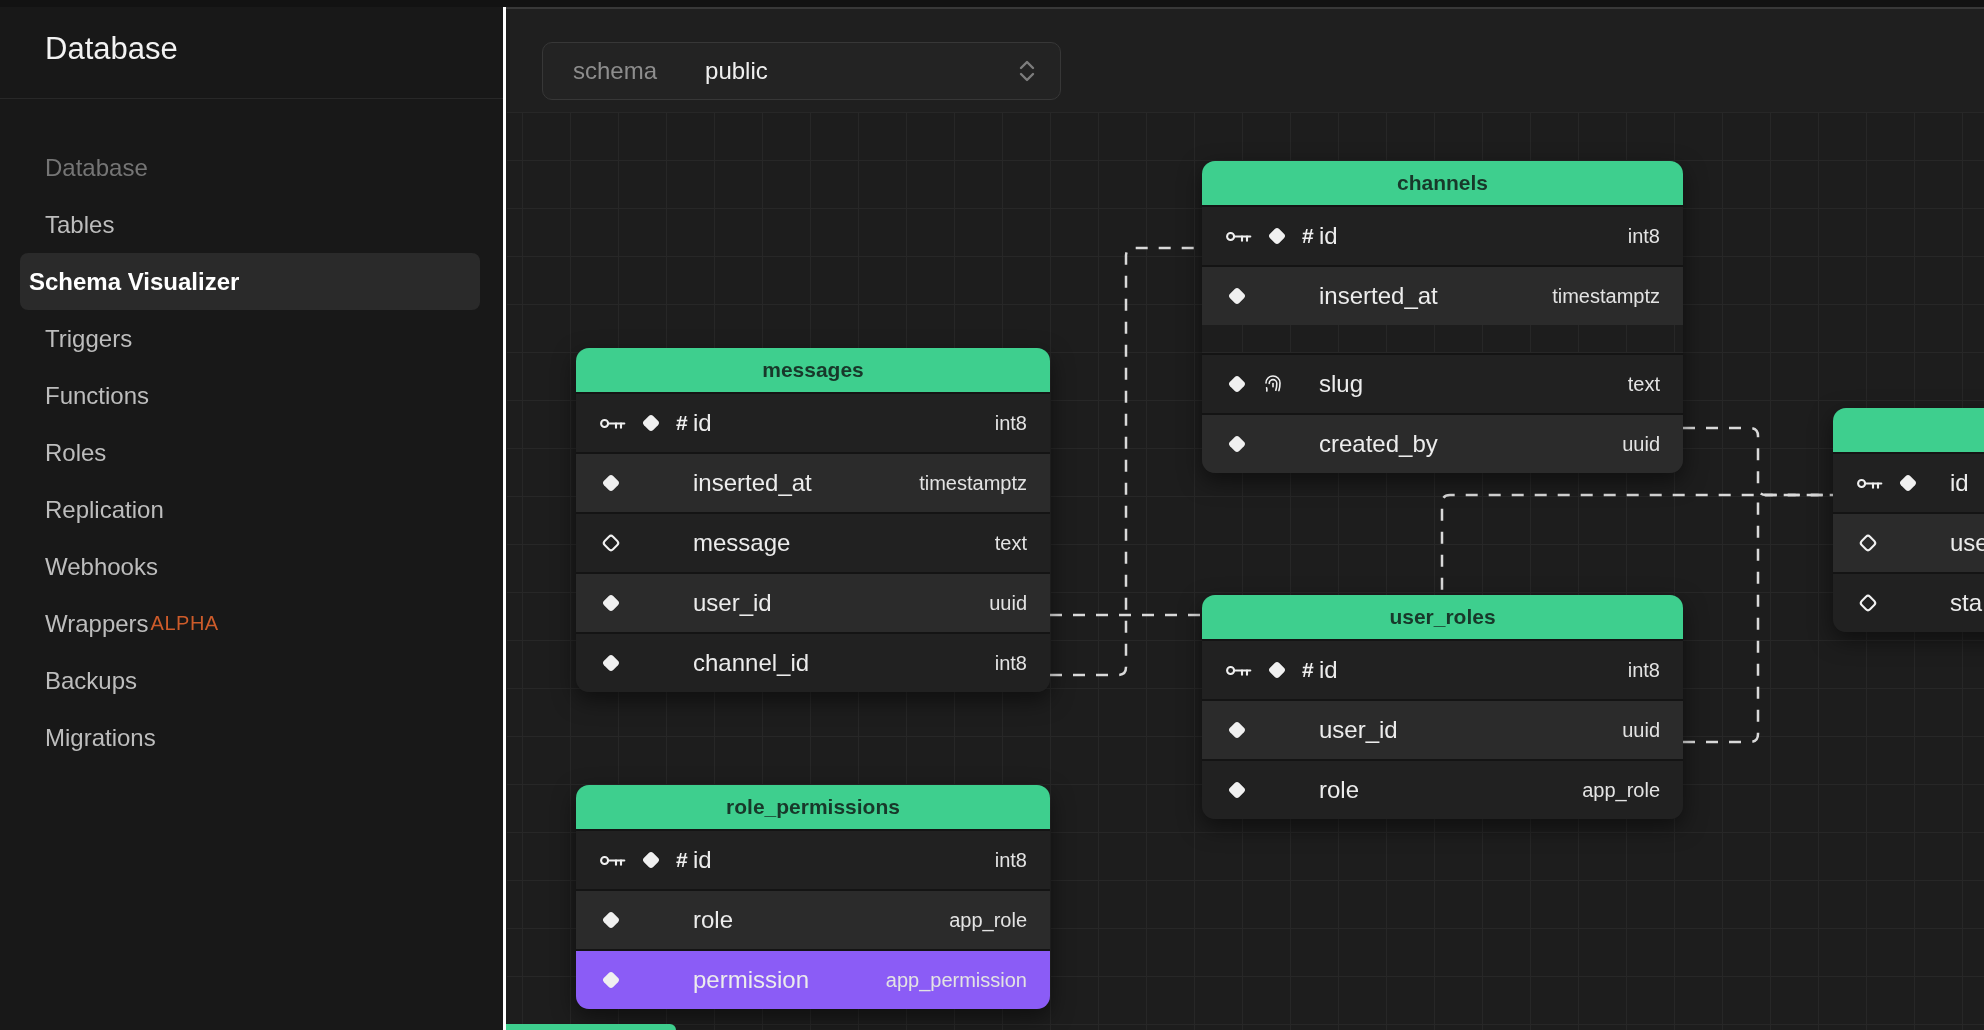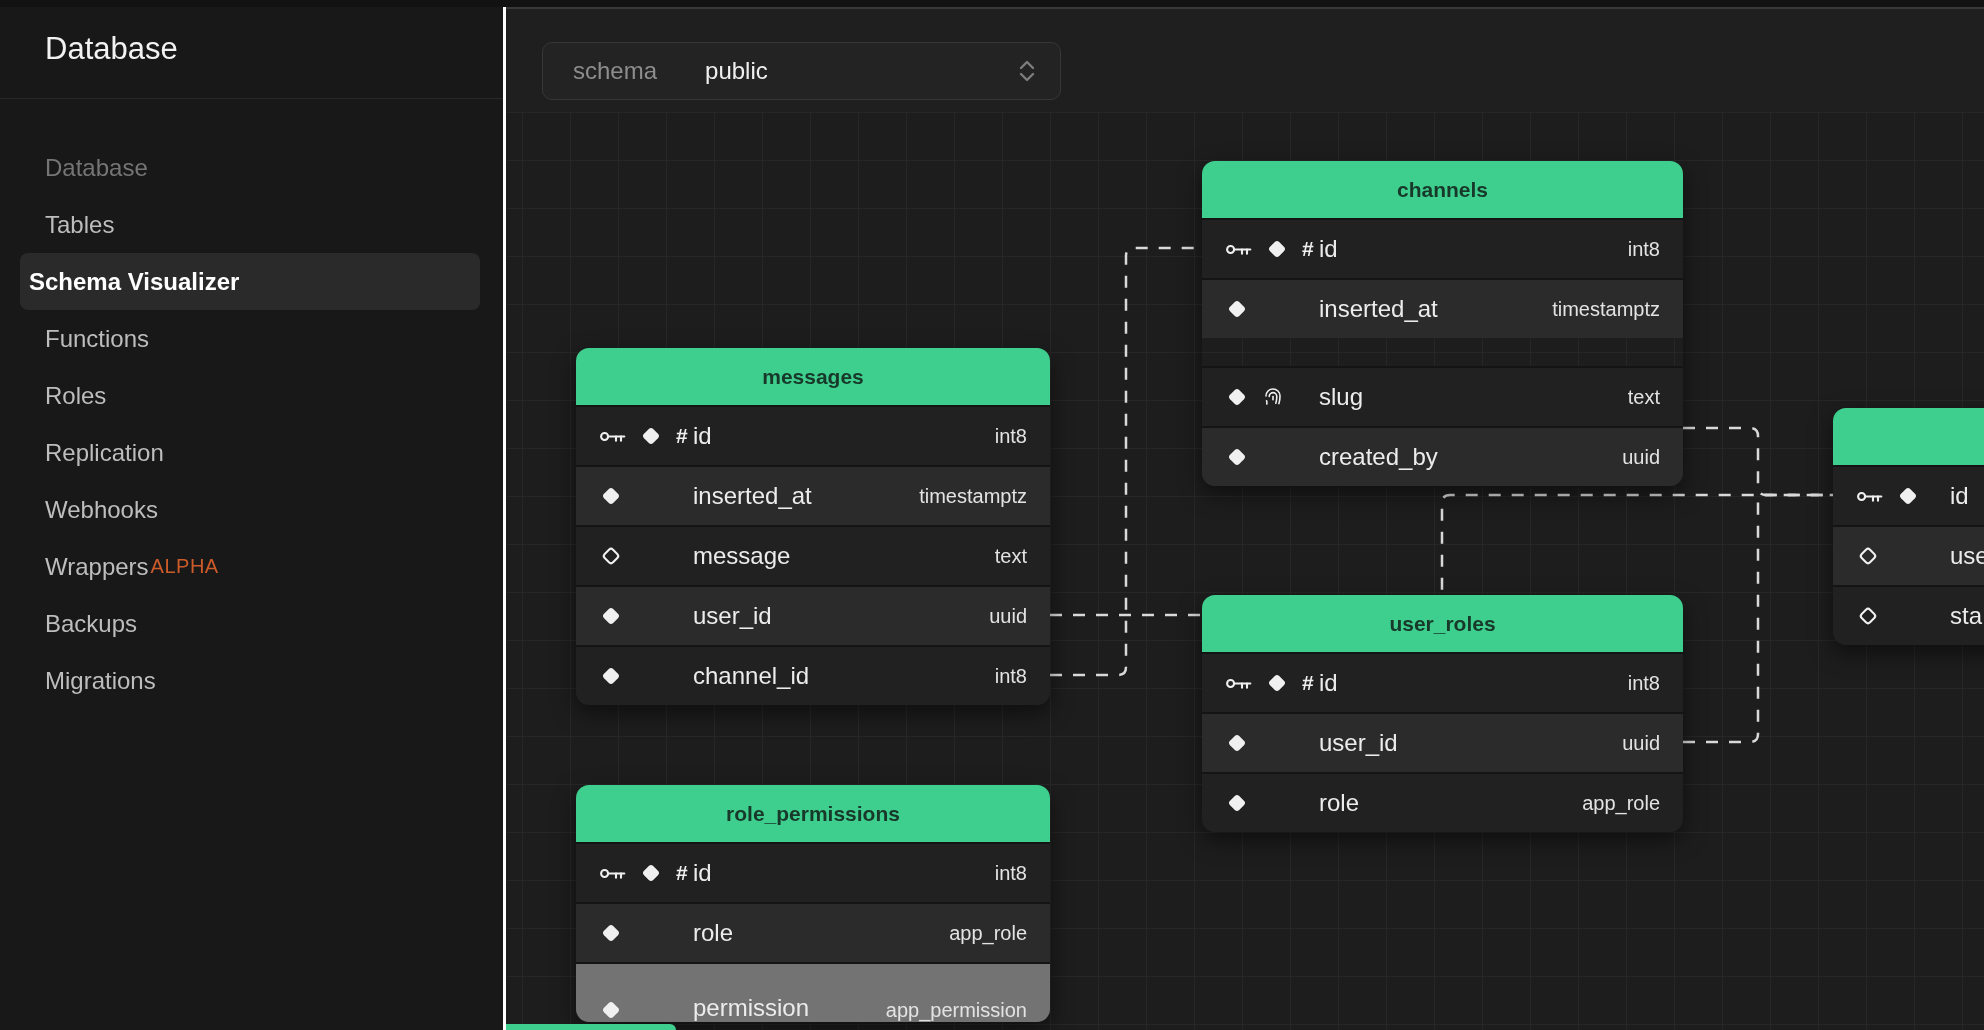--- a/index.html
+++ b/index.html
@@ -35,21 +35,21 @@
   
   .canvas { position:absolute; left:507px; top:112px; right:0; bottom:0; background:#1d1d1d;
             background-image:linear-gradient(#272727 1.5px, transparent 1.5px),
                              linear-gradient(90deg,#272727 1.5px, transparent 1.5px);
             background-size:48px 48px; background-position:15px 0; z-index:1; }
   .edges { position:absolute; left:0; top:0; width:1984px; height:1030px; z-index:2; pointer-events:none; }
 
   
   .tbl { position:absolute; border-radius:13px; overflow:hidden; z-index:3;
          box-shadow:0 8px 22px rgba(0,0,0,.5); cursor:grab; }
-  .tbl-header { height:57px; display:flex; align-items:center; justify-content:center;
+  .tbl-header { height:44px; display:flex; align-items:center; justify-content:center;
                 font-size:21px; font-weight:700; }
   .tbl-row { height:60px; display:flex; align-items:center; padding:0 23px 0 23px;
              border-top:2px solid #141414; }
   .tbl-row.alt { }
   .col-icons { width:94px; min-width:94px; display:flex; align-items:center; gap:13px; }
   .col-name { font-size:24px; color:#ececec; white-space:nowrap; }
   .col-type { margin-left:auto; font-size:20px; color:#e3e3e3; white-space:nowrap; padding-left:20px; }
   .hash { font-size:21px; font-weight:600; color:#efefef; line-height:1; }
   .icon svg { display:block; }
 
@@ -66,20 +66,23 @@
   <div class="sidebar-title">Database</div>
   <div class="nav" id="nav">
       <div class="nav-item muted">
         <span>Database</span>
       </div>
       <div class="nav-item">
         <span>Tables</span>
       </div>
       <div class="nav-item active">
         <span>Schema Visualizer</span>
+      </div>
+      <div class="nav-item">
+        <span>Triggers</span>
       </div>
       <div class="nav-item">
         <span>Functions</span>
       </div>
       <div class="nav-item">
         <span>Roles</span>
       </div>
       <div class="nav-item">
         <span>Replication</span>
       </div>
@@ -324,21 +327,21 @@
         <span class="col-icons">
           <span class="icon">
             <svg width="24" height="24" viewBox="0 0 20 20">
               <rect x="4.6" y="4.6" width="10.8" height="10.8" rx="2.6" transform="rotate(45 10 10)" fill="#f0f0f0"></rect>
             </svg>
           </span>
         </span>
         <span class="col-name">role</span>
         <span class="col-type">app_role</span>
       </div>
-      <div class="tbl-row" style="background: #737373; align-items: flex-end;">
+      <div class="tbl-row" style="background: #8b5cf6;">
         <span class="col-icons">
           <span class="icon">
             <svg width="24" height="24" viewBox="0 0 20 20">
               <rect x="4.6" y="4.6" width="10.8" height="10.8" rx="2.6" transform="rotate(45 10 10)" fill="#f0f0f0"></rect>
             </svg>
           </span>
         </span>
         <span class="col-name">permission</span>
         <span class="col-type">app_permission</span>
       </div>

